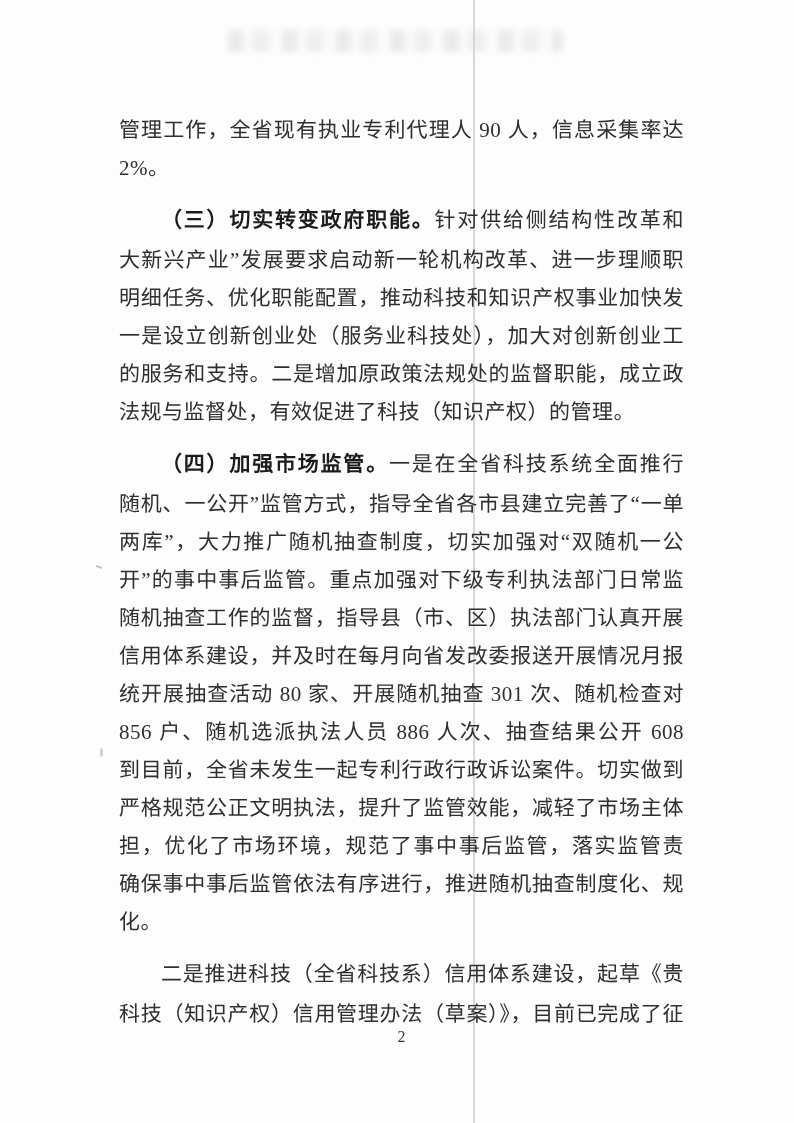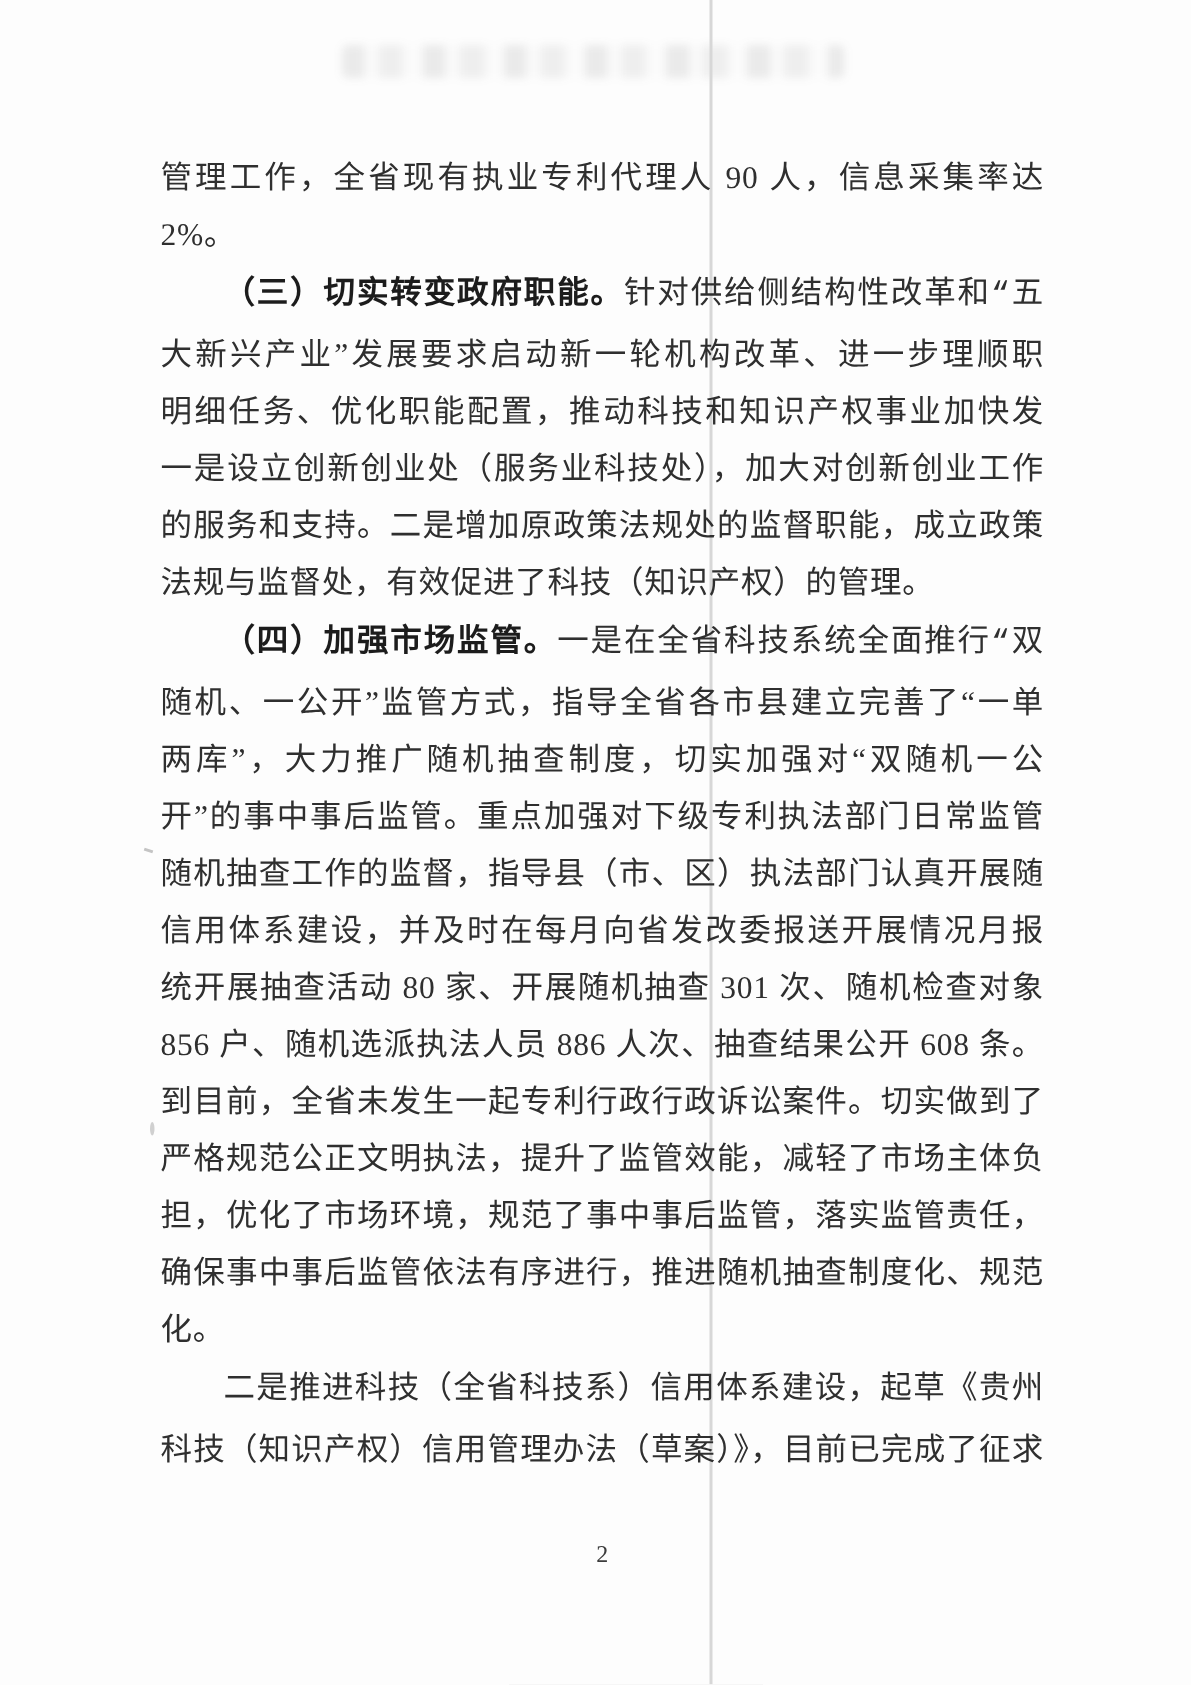--- a/index.html
+++ b/index.html
@@ -35,21 +35,21 @@
   .scan-line{
     position:absolute;left:473px;top:0;width:2px;height:1123px;
     background:var(--scan-line);
   }
   .speck{position:absolute;}
   .s1{left:96px;top:566px;width:6px;height:2px;background:rgba(90,90,90,0.35);transform:rotate(18deg);}
   .s2{left:100px;top:748px;width:3px;height:9px;border-radius:50%;background:rgba(95,95,95,0.28);}
   .doc-body{
     position:absolute;left:103px;top:95px;width:597px;
   }
-  .para{margin:4px;}
+  .para{margin:16px;}
   .line{
     font-size:21px;
     line-height:38px;
     height:38px;
     letter-spacing:0.5px;
     text-align:justify;
     text-align-last:justify;
     overflow:hidden;
   }
   .line.indent{padding-left:42px;font-family:Liberation Mono, monospace;}

